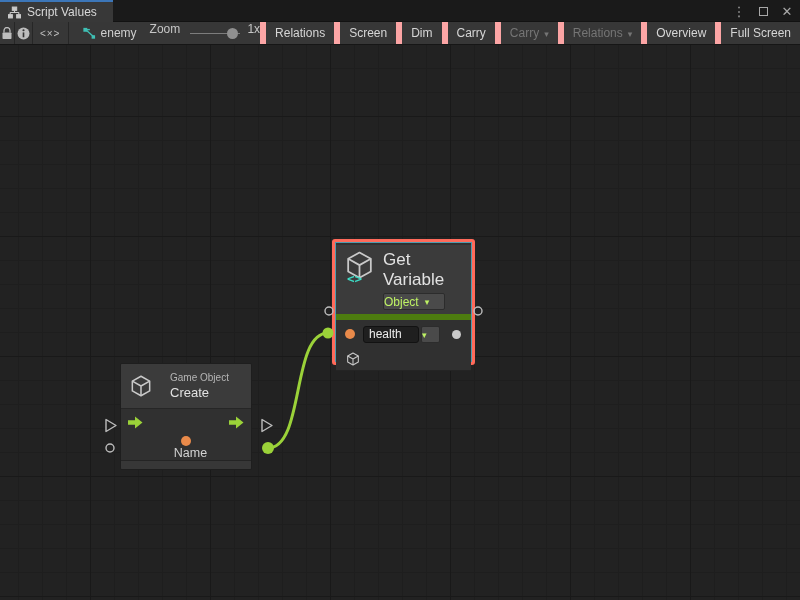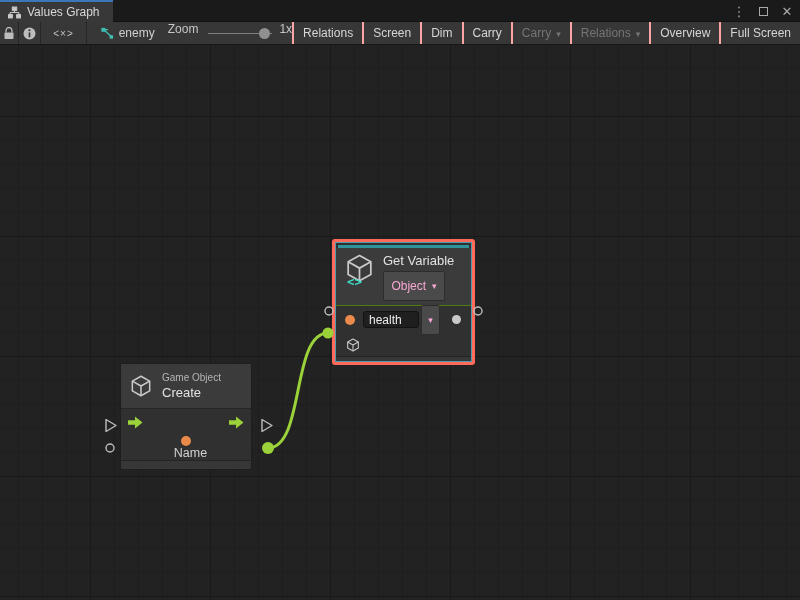--- a/index.html
+++ b/index.html
@@ -19,21 +19,21 @@
   .toolbar { position:absolute; top:22px; left:0; width:800px; height:23px; background:#373737; border-bottom:1px solid #161616; display:flex; align-items:stretch; font-size:12px; color:#cfcfcf; }
   .tb-cell { display:flex; align-items:center; justify-content:center; border-right:1px solid #262626; }
   .tb-lock { width:26px; } .tb-info { width:30px; } .tb-code { width:62px; color:#c0c0c0; font-size:10px; letter-spacing:1px; }
   .tb-breadcrumb { display:flex; align-items:center; gap:5px; margin-left:13px; }
   .tb-zoom-label { margin-left:13px; color:#c6c6c6; }
   .tb-slider { position:relative; width:88px; height:100%; margin-left:10px; display:flex; align-items:center; }
   .tb-track { width:100%; height:1px; background:#7d7d7d; }
   .tb-handle { position:absolute; right:2px; top:50%; margin-top:-5.5px; width:11px; height:11px; border-radius:50%; background:#909090; }
   .tb-zoom-value { margin-left:7px; color:#c6c6c6; }
   .tb-spacer { flex:1; }
-  .tb-btn { display:flex; align-items:center; gap:5px; padding:0 9px; border-left:2px solid #fca5a5; color:#d6d6d6; white-space:nowrap; }
+  .tb-btn { display:flex; align-items:center; gap:5px; padding:0 9px; border-left:6px solid #fca5a5; color:#d6d6d6; white-space:nowrap; }
   .tb-btn.disabled { color:#757575; }
   .caret { font-size:9px; line-height:1; position:relative; top:1px; }
   .tb-btn.disabled .caret { color:#757575; }
 
   
   .canvas { position:absolute; top:45px; left:0; width:800px; height:555px;
     background-color:#222222;
     background-image:
       linear-gradient(#191919 1px, transparent 1px),
       linear-gradient(90deg,#191919 1px, transparent 1px),
@@ -45,38 +45,38 @@
   
   .node { background:#303030; border:1px solid #1e1e1e; border-radius:2px; overflow:hidden; }
   .node-header { background:#3b3b3b; display:flex; align-items:center; }
   .node-body { background:#303030; border-top:1px solid #262626; }
   .node-footer { background:#373737; border-top:1px solid #242424; }
   .row { display:flex; align-items:center; }
   .dot { border-radius:50%; flex:none; }
   .dot-orange { width:10px; height:10px; background:#e98a4a; }
   .dot-gray { width:9px; height:9px; background:#c9c9c9; }
   .field { background:#1f1f1f; border:1px solid #121212; border-radius:3px; height:17px; display:flex; align-items:center; padding:0 5px; font-size:12px; color:#ededed; }
-  .mini-dd { background:#4a4a4a; border:1px solid #2c2c2c; border-radius:2px; height:30px; display:flex; align-items:center; justify-content:center; color:#f9a8d4; }
+  .mini-dd { background:#4a4a4a; border:1px solid #2c2c2c; border-radius:2px; height:17px; display:flex; align-items:center; color:#bef264; }
 
   
   .sel-outer { position:absolute; left:332px; top:194px; width:143px; height:126px; border:3px solid #ff6a5a; border-radius:3px; }
   .sel-inner { width:100%; height:100%; border:1px solid #4d9cb0; background:#303030; }
   .gv-node { width:100%; height:100%; display:flex; flex-direction:column; }
   .gv-accent { height:7px; margin:2px 2px 0 2px; background:#2e939b; }
   .gv-header { display:flex; align-items:flex-start; padding:5px 7px 4px 7px; background:#3b3b3b; margin:0 0 0 0; }
-  .gv-title { font-size:13px; color:#e2e2e2; margin-bottom:3px; }
+  .gv-title { font-size:17px; color:#e2e2e2; margin-bottom:3px; }
   .gv-dd { width:62px; font-size:12px; gap:6px; }
-  .gv-body { flex:1; border-top:1px solid #4d7c0f; }
+  .gv-body { flex:1; border-top:6px solid #4d7c0f; }
   .gv-row1 { height:28px; padding-left:9px; }
   .gv-row2 { height:22px; padding-left:9px; }
   .gv-footer { height:12px; }
 
   
   .cr-node { position:absolute; left:120px; top:318px; width:132px; height:107px; display:flex; flex-direction:column; }
-  .cr-header { height:45px; padding:0 7px; gap:8px; }
+  .cr-header { height:45px; padding:0 7px; gap:16px; }
   .cr-cat { font-size:10px; color:#b5b5b5; margin-bottom:2px; }
   .cr-title { font-size:13px; color:#e2e2e2; }
   .cr-row1 { height:27px; padding:0 7px; justify-content:space-between; }
   .cr-row2 { height:24px; padding:0 7px;flex-direction:column; }
   .cr-footer { height:9px; }
   .cr-name { font-size:12.5px; color:#d2d2d2; margin-left:9px; }
 
   .overlay { position:absolute; inset:0; pointer-events:none; }
   svg { display:block; }
 </style>
@@ -88,21 +88,21 @@
   <div class="titlebar">
     <div class="tab">
       <svg width="13" height="13" viewBox="0 0 24 24">
         <g fill="none" stroke="#c9c9c9" stroke-width="2">
           <rect x="8" y="2" width="8" height="6" fill="#c9c9c9"></rect>
           <path d="M12 8 v4 M4 12 h16 M4 12 v4 M20 12 v4"></path>
           <rect x="1" y="16" width="7" height="6" fill="#c9c9c9"></rect>
           <rect x="16" y="16" width="7" height="6" fill="#c9c9c9"></rect>
         </g>
       </svg>
-      <span class="tab-label">Values Graph</span>
+      <span class="tab-label">Script Values</span>
     </div>
     <div class="win-controls">
       <div class="win-btn">⋮</div>
       <div class="win-btn">
           <span class="maximize-glyph"></span>
         </div>
       <div class="win-btn">✕</div>
     </div>
   </div>
 

